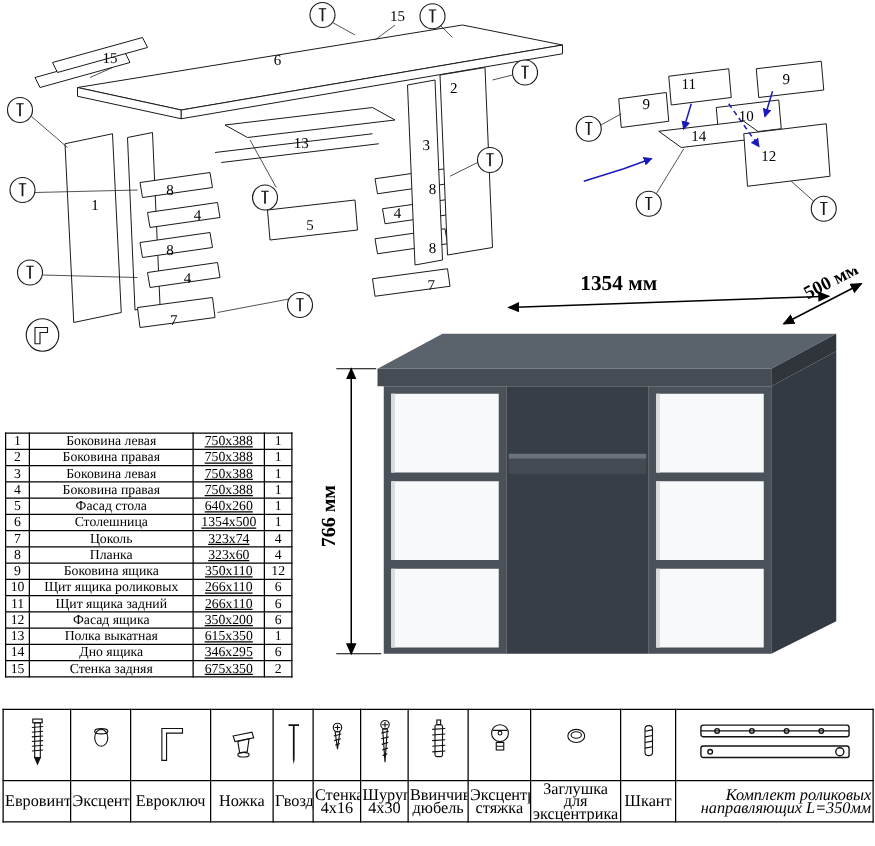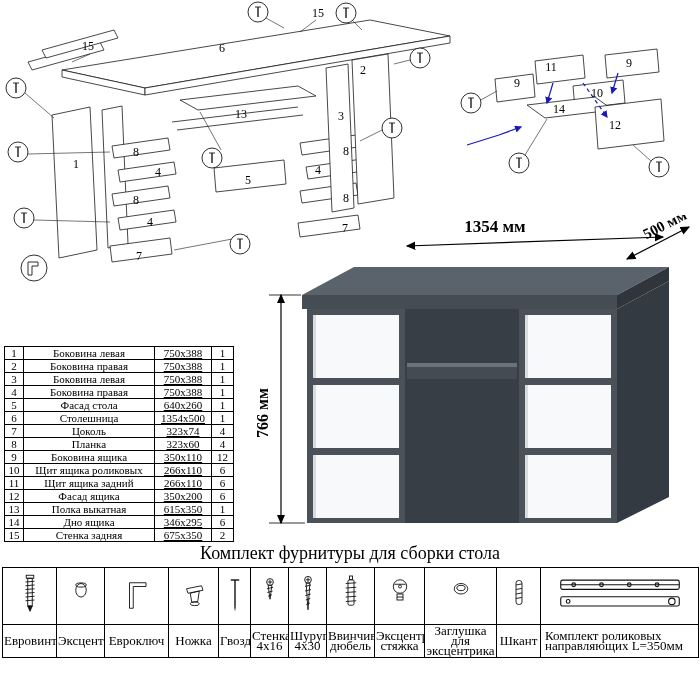--- a/index.html
+++ b/index.html
@@ -14,21 +14,21 @@
   #parts-table td.size{width:52px;text-decoration:underline;}
   #parts-table td.qty{width:17px;}
 
   #hw-title{position:absolute;left:0;top:543px;width:700px;text-align:center;font-size:18px;}
 
   #hw-table{position:absolute;left:2px;top:567px;border-collapse:collapse;table-layout:fixed;width:696px;}
   #hw-table td{border:1px solid #000;text-align:center;vertical-align:middle;padding:0;overflow:hidden;}
   #hw-table td.icon{height:56px;}
   #hw-table td.hname{height:30px;font-size:13px;line-height:10px;padding:1px;}
   #hw-table td.hqty{height:20px;font-size:14px;}
-  #hw-table td.left{text-align:left;padding-left:4px;}
+  #hw-table td.left{text-align:right;padding-left:4px;font-style:italic;}
 </style>
 </head>
 <body>
 
 <div id="sheet">
 
   <svg class="abs" style="left:0;top:0" width="460" height="300" viewBox="0 0 460 300">
     <g fill="#fff" stroke="#1a1a1a" stroke-width="0.8">
       <g>
         <polygon points="28,62 100,42 104,50 32,70"></polygon>
@@ -318,21 +318,20 @@
         </tr>
       <tr>
           <td class="num">15</td>
           <td class="name">Стенка задняя</td>
           <td class="size">675x350</td>
           <td class="qty">2</td>
         </tr>
     </tbody>
   </table>
 
-  <div id="hw-title">Комплект фурнитуры для сборки стола</div>
 
   <table id="hw-table">
     <colgroup>
       <col style="width:54px">
         <col style="width:48px">
         <col style="width:64px">
         <col style="width:50px">
       <col style="width:32px">
         <col style="width:38px">
         <col style="width:38px">

